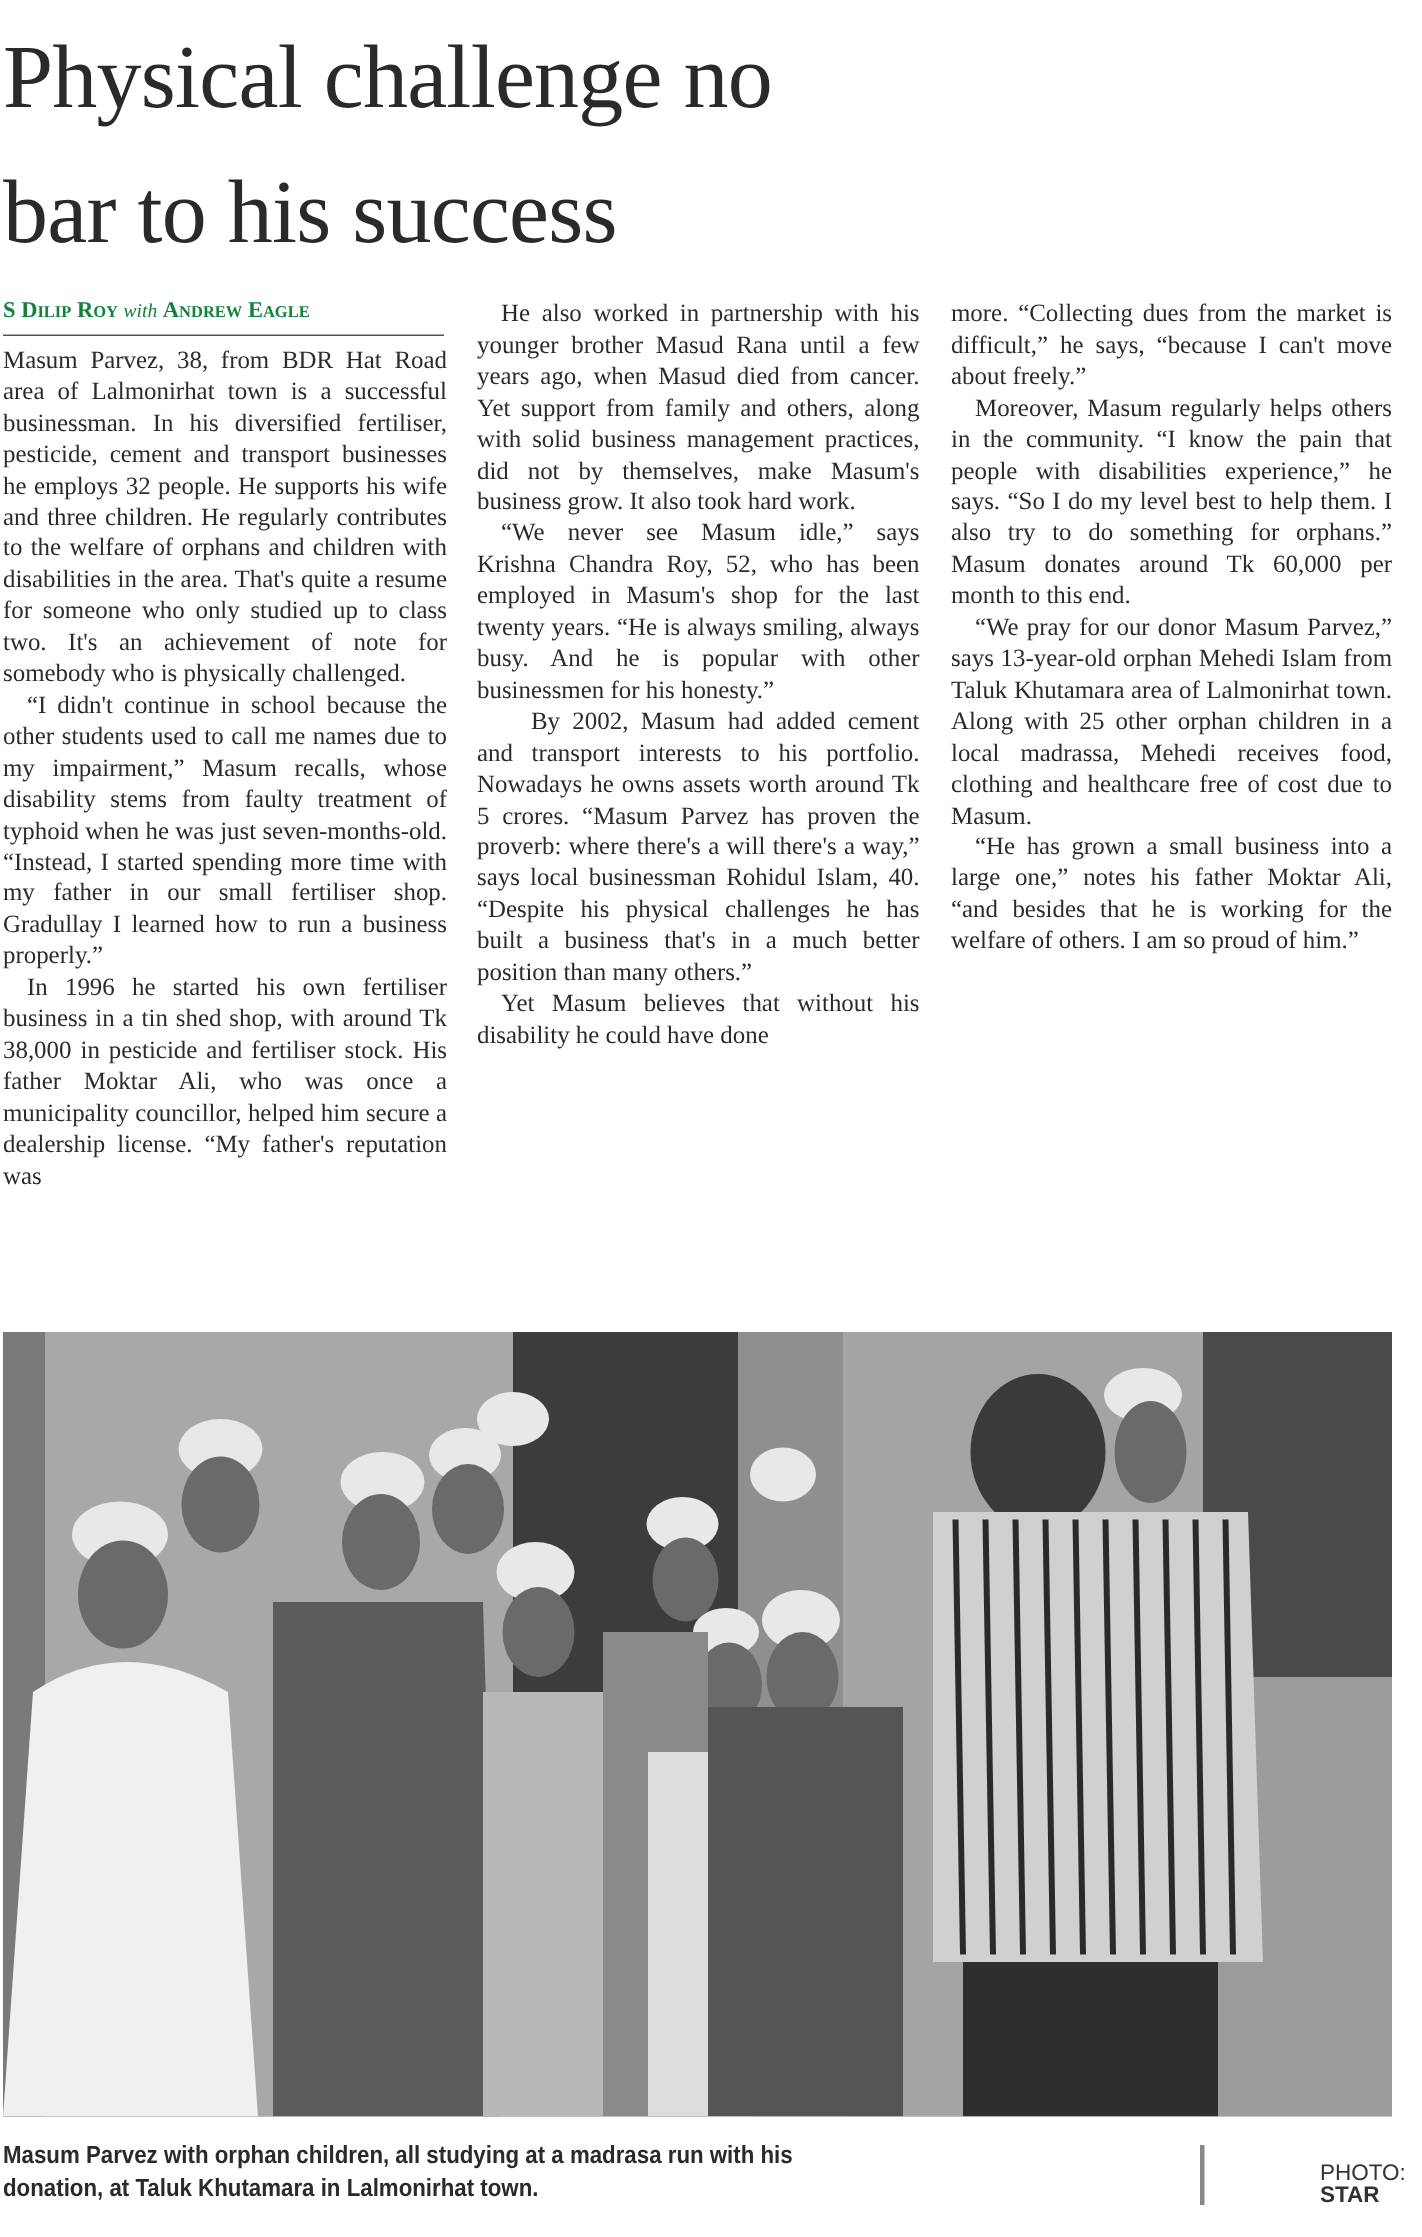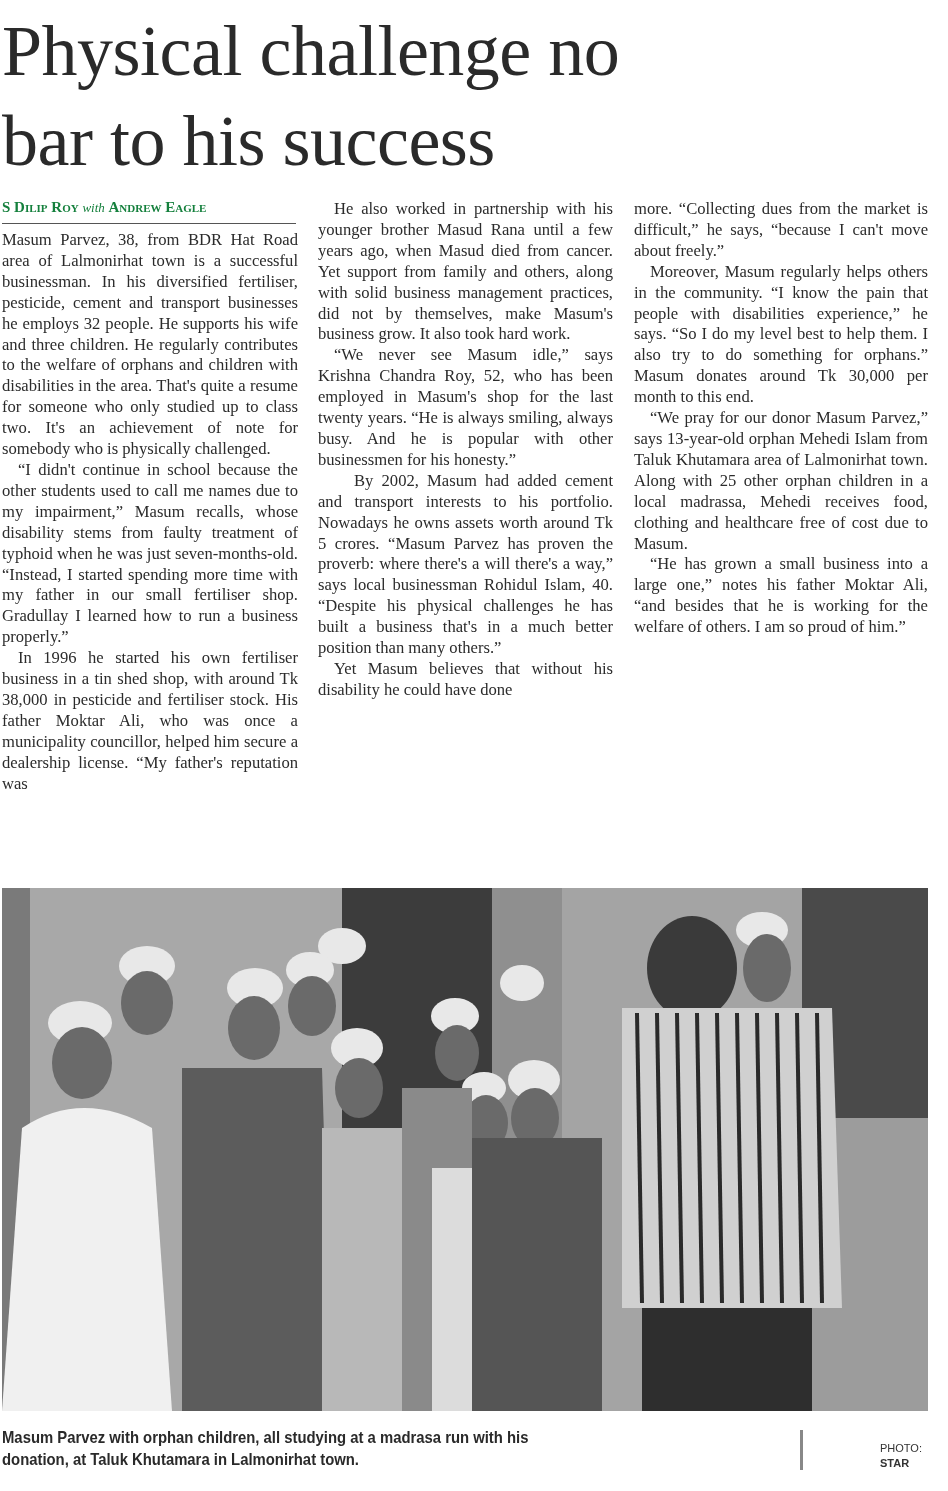--- a/index.html
+++ b/index.html
@@ -3,21 +3,21 @@
 <meta charset="utf-8">
 <style>
   html, body { margin: 0; padding: 0; }
   body {
     width: 948px; height: 1491px; background: #ffffff; color: #222;
     position: relative; overflow: hidden;
     font-family: "Liberation Serif", "DejaVu Serif", serif;
   }
   .headline {
     position: absolute; left: 2px; top: 6px; width: 946px;
-    font-family: "Liberation Serif", serif; font-size: 72px; line-height: 90px;
+    font-family: "Liberation Serif", serif; font-size: 60px; line-height: 90px;
     color: #2a2a2a; letter-spacing: -0.5px; margin: 0; font-weight: normal;
   }
   .byline {
     position: absolute; left: 2px; top: 199px; width: 294px;
     font-size: 15px; color: #15803d; border-bottom: 1px solid #555;
     padding-bottom: 7px;
   }
   .byline .sc { font-variant: small-caps; font-weight: bold; }
   .byline .with { font-style: italic; font-size: 13px; }
   .col {
@@ -36,21 +36,21 @@
   }
   .photo svg { display: block; }
   .caption {
     position: absolute; left: 2px; top: 1426px; width: 600px;
     font-family: "Liberation Sans", sans-serif; font-weight: bold;
     font-size: 16.5px; line-height: 22px; color: #2a2a2a; transform: scaleX(0.9); transform-origin: left;
   }
   .vrule { position: absolute; left: 800px; top: 1430px; width: 3px; height: 40px; background: #888; }
   .credit {
     position: absolute; left: 880px; top: 1441px; font-family: "Liberation Sans", sans-serif;
-    font-size: 11px; line-height: 15px; color: #333;
+    font-size: 15px; line-height: 15px; color: #333;
   }
   .credit .src { font-weight: bold; }
 </style>
 </head>
 <body>
 
 <h1 class="headline">
   <span>Physical challenge no</span><br>
   <span>bar to his success</span>
 </h1>
@@ -69,21 +69,21 @@
 
 <div class="col c2">
   <p class="ind">He also worked in partnership with his younger brother Masud Rana until a few years ago, when Masud died from cancer. Yet support from family and others, along with solid business management practices, did not by themselves, make Masum's business grow. It also took hard work.</p>
   <p class="ind">“We never see Masum idle,” says Krishna Chandra Roy, 52, who has been employed in Masum's shop for the last twenty years. “He is always smiling, always busy. And he is popular with other businessmen for his honesty.”</p>
   <p class="ind2">By 2002, Masum had added cement and transport interests to his portfolio. Nowadays he owns assets worth around Tk 5 crores. “Masum Parvez has proven the proverb: where there's a will there's a way,” says local businessman Rohidul Islam, 40. “Despite his physical challenges he has built a business that's in a much better position than many others.”</p>
   <p class="ind">Yet Masum believes that without his disability he could have done</p>
 </div>
 
 <div class="col c3">
   <p>more. “Collecting dues from the market is difficult,” he says, “because I can't move about freely.”</p>
-  <p class="ind">Moreover, Masum regularly helps others in the community. “I know the pain that people with disabilities experience,” he says. “So I do my level best to help them. I also try to do something for orphans.” Masum donates around Tk 30,000 per month to this end.</p>
+  <p class="ind">Moreover, Masum regularly helps others in the community. “I know the pain that people with disabilities experience,” he says. “So I do my level best to help them. I also try to do something for orphans.” Masum donates around Tk 60,000 per month to this end.</p>
   <p class="ind">“We pray for our donor Masum Parvez,” says 13-year-old orphan Mehedi Islam from Taluk Khutamara area of Lalmonirhat town. Along with 25 other orphan children in a local madrassa, Mehedi receives food, clothing and healthcare free of cost due to Masum.</p>
   <p class="ind">“He has grown a small business into a large one,” notes his father Moktar Ali, “and besides that he is working for the welfare of others. I am so proud of him.”</p>
 </div>
 
 <div class="photo" title="Masum Parvez standing with a group of orphan children wearing skull caps">
   <svg width="926" height="523" viewBox="0 0 926 523">
     <rect x="0" y="0" width="926" height="523" fill="#8f8f8f"></rect>
     <rect x="0" y="0" width="340" height="523" fill="#a8a8a8"></rect>
     <rect x="560" y="0" width="240" height="523" fill="#a4a4a4"></rect>
     <rect x="340" y="0" width="150" height="240" fill="#3c3c3c"></rect>

